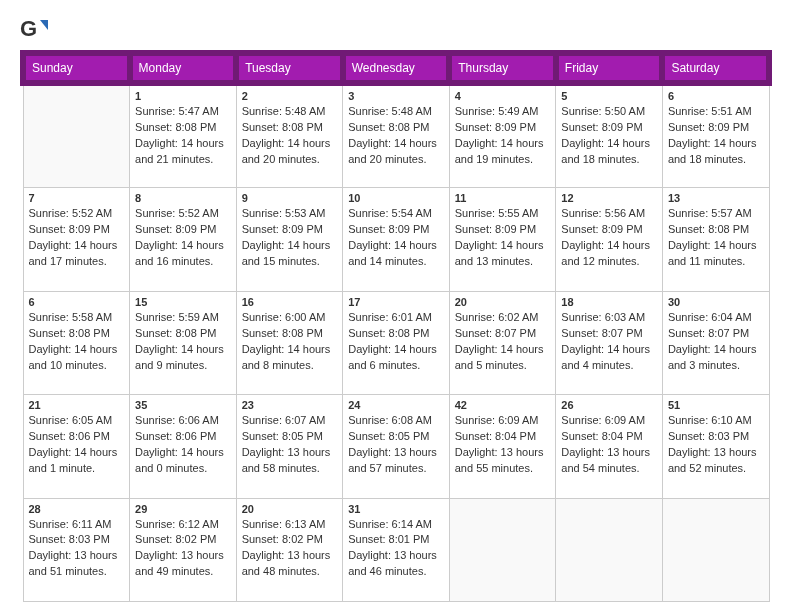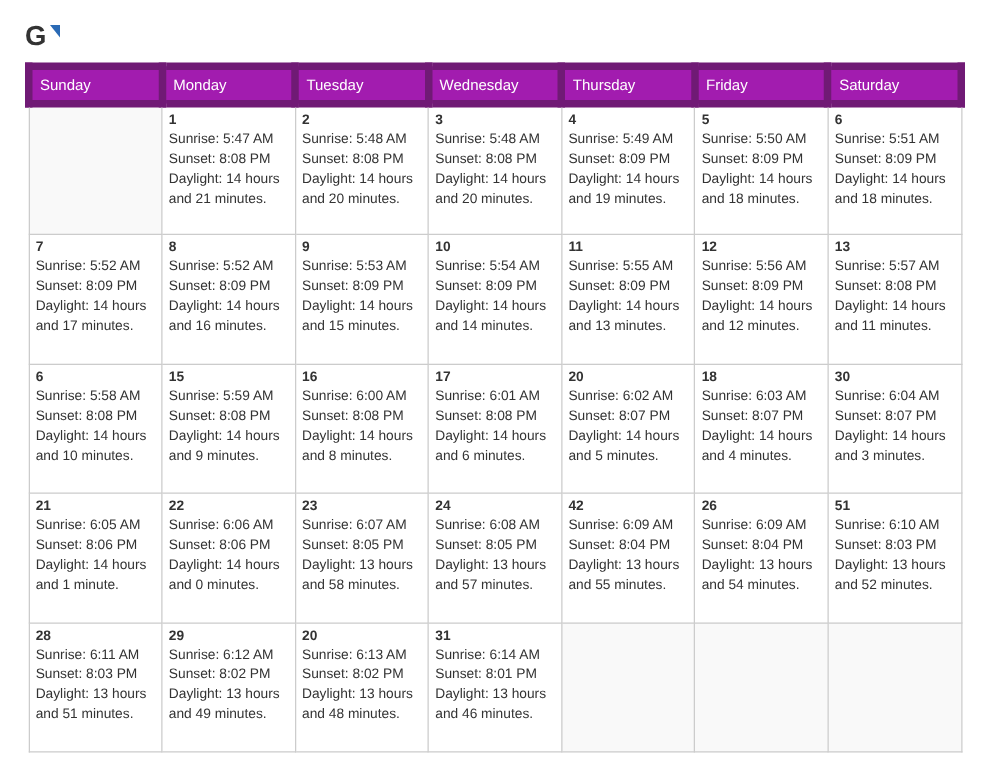--- a/index.html
+++ b/index.html
@@ -224,21 +224,21 @@
             <span class="day-number">30</span>
             <div class="day-info">Sunrise: 6:04 AM<br>Sunset: 8:07 PM<br>Daylight: 14 hours<br>and 3 minutes.</div>
           </td>
         </tr>
         <tr class="row-shade">
           <td>
             <span class="day-number">21</span>
             <div class="day-info">Sunrise: 6:05 AM<br>Sunset: 8:06 PM<br>Daylight: 14 hours<br>and 1 minute.</div>
           </td>
           <td>
-            <span class="day-number">22</span>
+            <span class="day-number">35</span>
             <div class="day-info">Sunrise: 6:06 AM<br>Sunset: 8:06 PM<br>Daylight: 14 hours<br>and 0 minutes.</div>
           </td>
           <td>
             <span class="day-number">23</span>
             <div class="day-info">Sunrise: 6:07 AM<br>Sunset: 8:05 PM<br>Daylight: 13 hours<br>and 58 minutes.</div>
           </td>
           <td>
             <span class="day-number">24</span>
             <div class="day-info">Sunrise: 6:08 AM<br>Sunset: 8:05 PM<br>Daylight: 13 hours<br>and 57 minutes.</div>
           </td>

